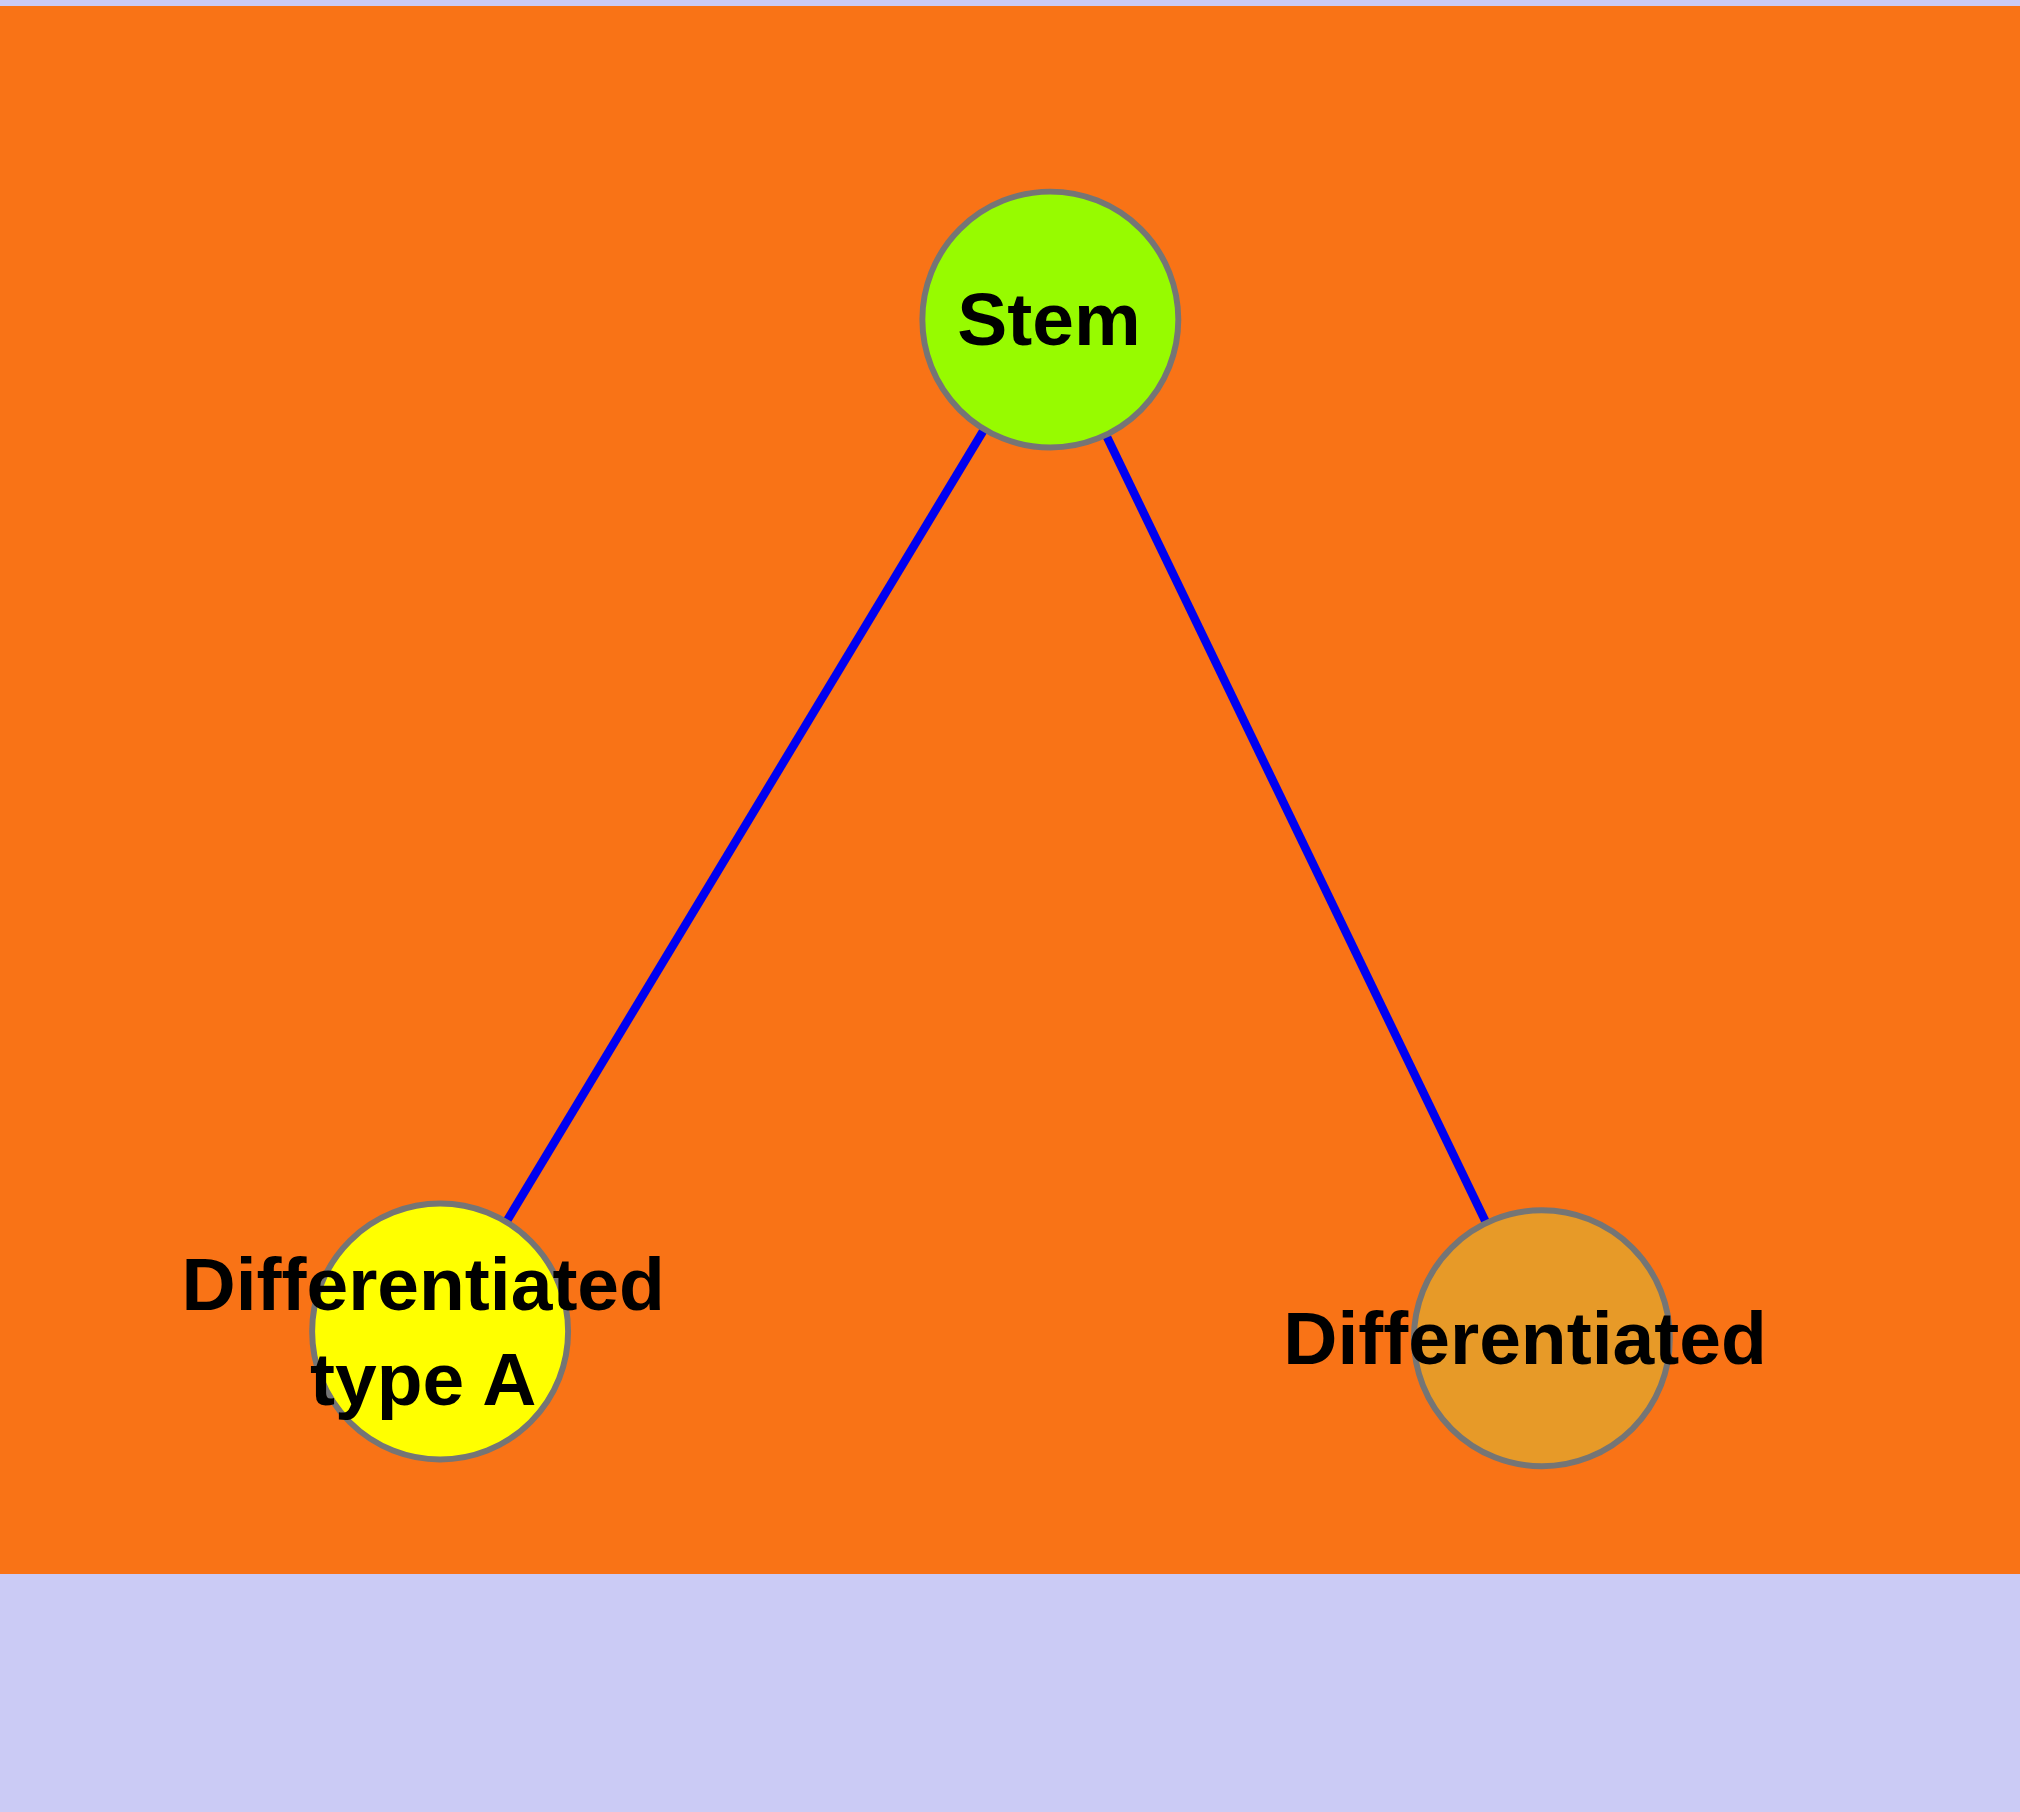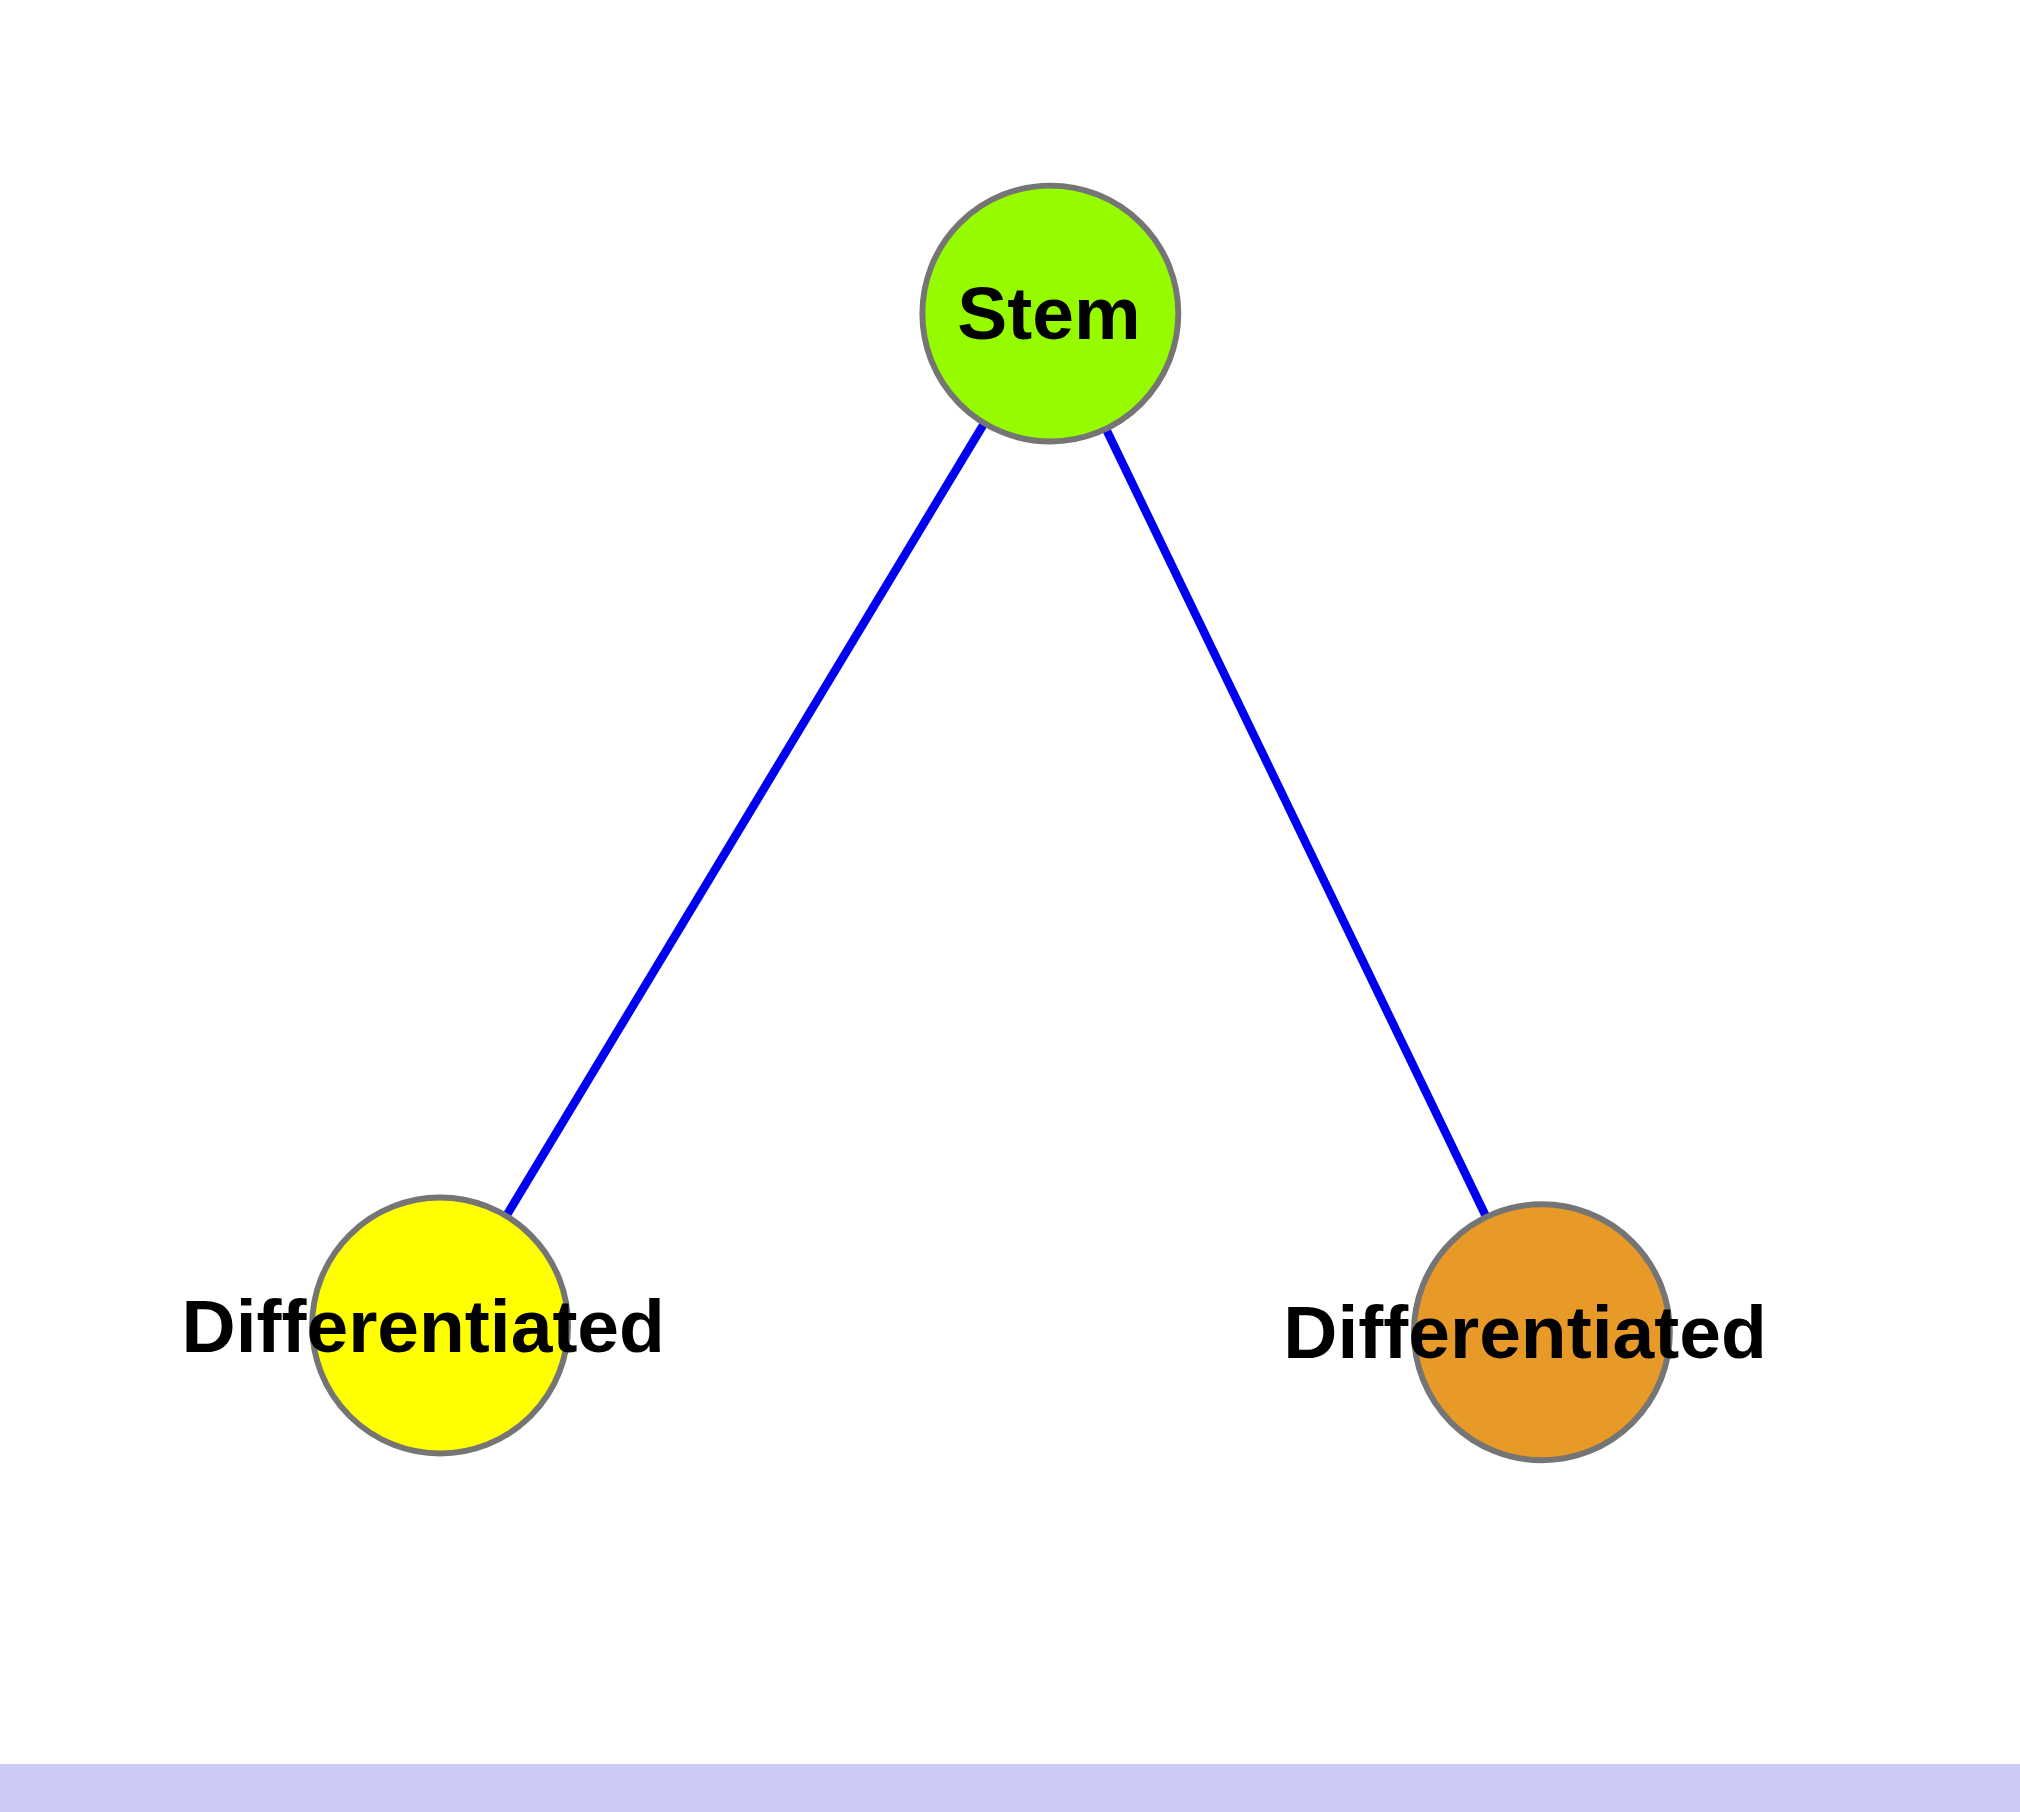--- a/index.html
+++ b/index.html
@@ -3,24 +3,25 @@
 <meta charset="utf-8">
 <style>
   html, body {
     margin: 0;
     padding: 0;
     background: #CBCBF5;
   }
   .canvas {
     position: relative;
     width: 2021px;
-    height: 1764px;
-    background: #ffffff;
+    height: 1568px;
+    background: #f97316;
     overflow: hidden;
     font-family: "Liberation Sans", sans-serif;
+    margin-top: 6px;
   }
   .canvas svg {
     position: absolute;
     left: 0;
     top: 0;
   }
   .edge {
     stroke-width: 10px;
     fill: none;
   }
@@ -61,20 +62,21 @@
     <circle class="node-circle" cx="519" cy="1564" r="151" fill="#FFFF00"></circle>
     <circle class="node-circle" cx="1819" cy="1572" r="151" fill="#E79A28"></circle>
   </svg>
 
   <div class="node-label label-stem">
     <span>Stem</span>
   </div>
 
   <div class="node-label label-type-a">
     <span>Differentiated</span>
+    <span>type A</span>
   </div>
 
   <div class="node-label label-type-b">
     <span>Differentiated</span>
   </div>
 
 </div>
 
 
 </body></html>

